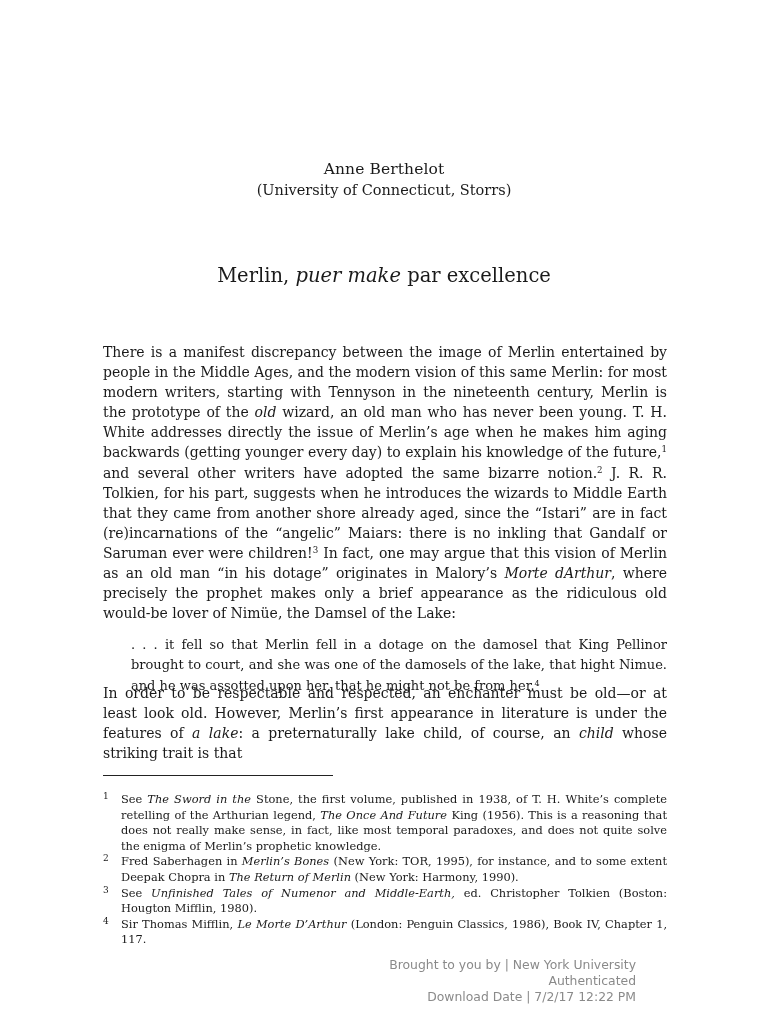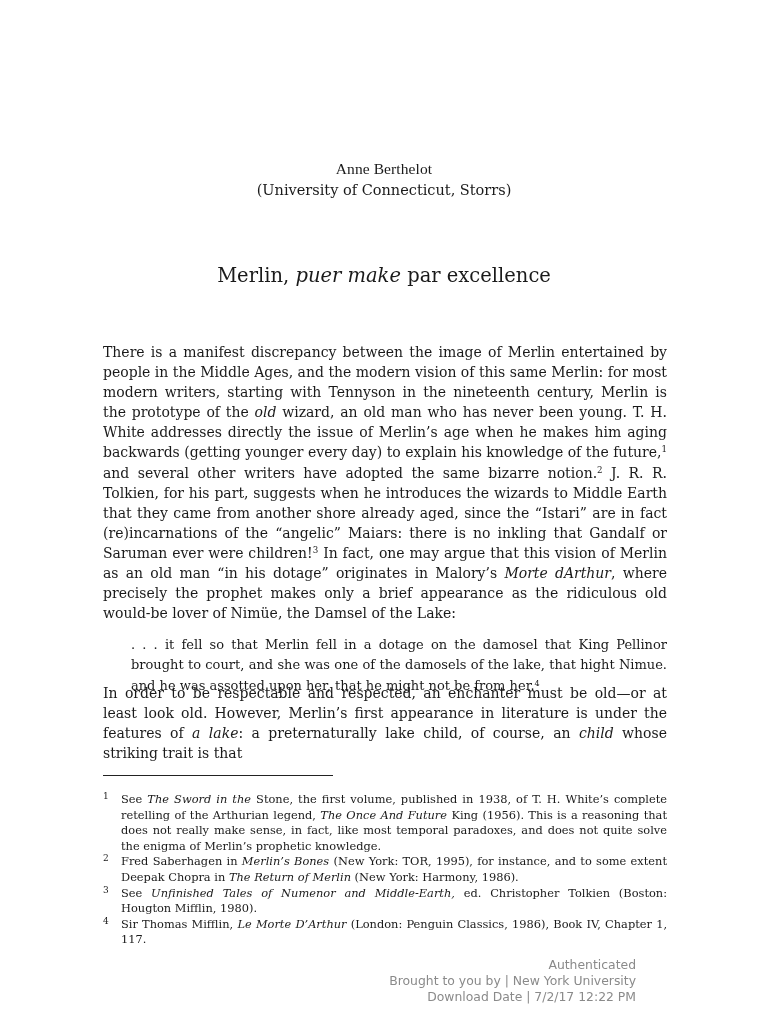--- a/index.html
+++ b/index.html
@@ -1,21 +1,21 @@
 <!DOCTYPE html>
 <html><head>
 <meta charset="utf-8">
 <style>
   html, body { margin:0; padding:0; background:#ffffff; }
   body { width:768px; height:1024px; position:relative; overflow:hidden;
          font-family:"DejaVu Serif", "Liberation Serif", serif; color:#1a1a1a; }
   .page { position:absolute; left:0; top:0; width:768px; height:1024px; background:#fff; }
 
   .author { position:absolute; top:160px; left:0; width:768px; text-align:center;
-            font-size:15.5px; letter-spacing:0.1px;font-family:Liberation Serif, serif; }
+            font-size:15.5px; letter-spacing:0.1px; }
   .affil  { position:absolute; top:182px; left:0; width:768px; text-align:center;
             font-size:14.5px; }
   .title  { position:absolute; top:264px; left:0; width:768px; text-align:center;
             font-size:19.5px; }
 
   .body { position:absolute; left:103px; width:564px; font-size:14px; line-height:20.1px;
           text-align:justify; text-align-last:auto; }
   .body p { margin:0; }
   .p1 { top:342px; }
   .quote { position:absolute; left:131px; width:536px; top:622px; font-size:13px;
@@ -48,23 +48,23 @@
   <div class="quote">
       <p><span>. . . it fell so that Merlin fell in a dotage on the damosel that King Pellinor brought to court, and she was one of the damosels of the lake, that hight Nimue. and he was assotted upon her, that he might not be from her.</span><sup>4</sup></p>
     </div>
   <div class="body p2">
       <p><span>In order to be respectable and respected, an enchanter must be old—or at least look old. However, Merlin’s first appearance in literature is under the features of </span><i>a lake</i><span>: a preternaturally lake child, of course, an </span><i>child</i><span> whose striking trait is that</span></p>
     </div>
 
   <div class="fn-rule"></div>
   <div class="footnotes">
       <div class="fn"><span class="fn-num">1</span><span><span>See </span><i>The Sword in the</i><span> Stone, the first volume, published in 1938, of T. H. White’s complete retelling of the Arthurian legend, </span><i>The Once And Future</i><span> King (1956). This is a reasoning that does not really make sense, in fact, like most temporal paradoxes, and does not quite solve the enigma of Merlin’s prophetic knowledge.</span></span></div>
-      <div class="fn"><span class="fn-num">2</span><span><span>Fred Saberhagen in </span><i>Merlin’s Bones</i><span> (New York: TOR, 1995), for instance, and to some extent Deepak Chopra in </span><i>The Return of Merlin</i><span> (New York: Harmony, 1986).</span></span></div>
+      <div class="fn"><span class="fn-num">2</span><span><span>Fred Saberhagen in </span><i>Merlin’s Bones</i><span> (New York: TOR, 1995), for instance, and to some extent Deepak Chopra in </span><i>The Return of Merlin</i><span> (New York: Harmony, 1990).</span></span></div>
       <div class="fn"><span class="fn-num">3</span><span><span>See </span><i>Unfinished Tales of Numenor and Middle-Earth,</i><span> ed. Christopher Tolkien (Boston: Hougton Mifflin, 1980).</span></span></div>
       <div class="fn"><span class="fn-num">4</span><span><span>Sir Thomas Mifflin, </span><i>Le Morte D’Arthur</i><span> (London: Penguin Classics, 1986), Book IV, Chapter 1, 117.</span></span></div>
     </div>
 
   <div class="stamp">
+    <div>Brought to you by | New York University</div>
     <div>Authenticated</div>
-    <div>Brought to you by | New York University</div>
     <div>Download Date | 7/2/17 12:22 PM</div>
   </div>
 </div>
 
 </body></html>

